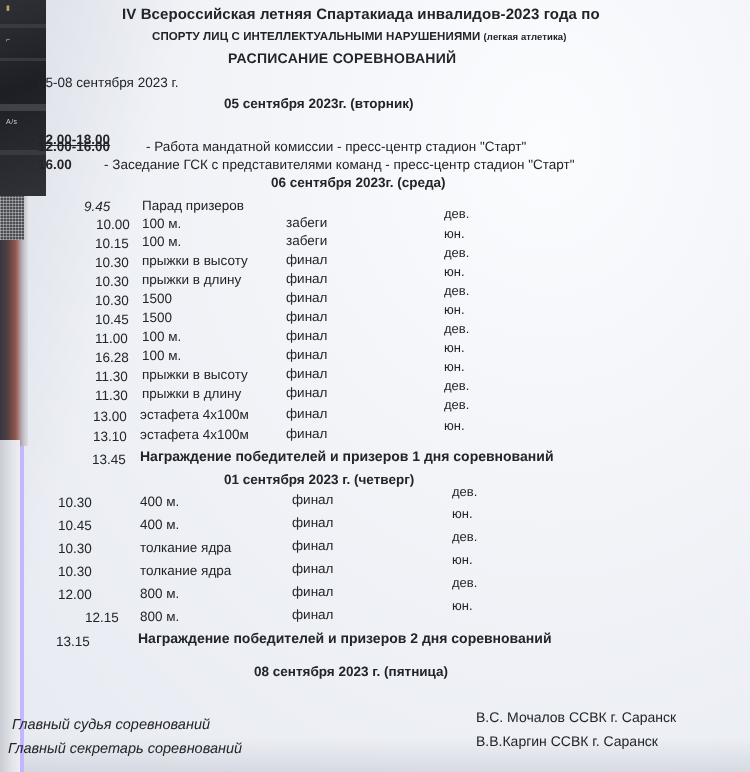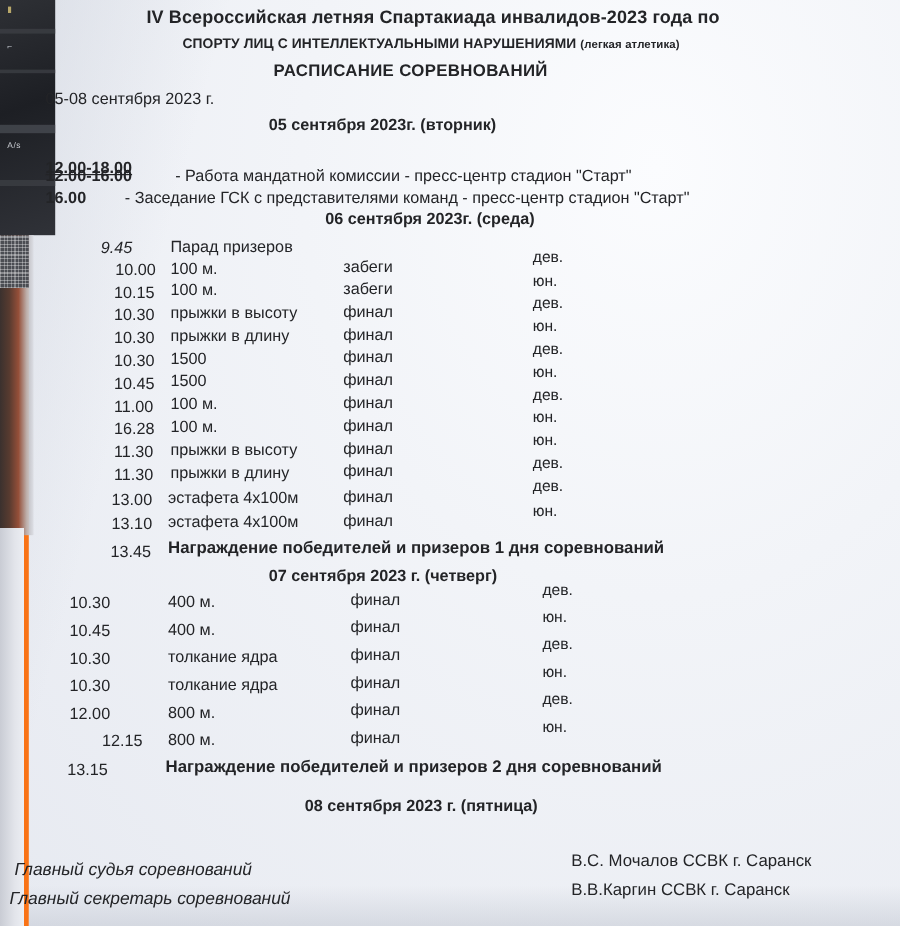--- a/index.html
+++ b/index.html
@@ -6,21 +6,21 @@
   html, body {
     margin: 0;
     padding: 0;
     background: #dfe2e8;
   }
   .page {
     position: relative;
     width: 750px;
     height: 772px;
     overflow: hidden;
-    background: #f97316;
+    background: #c4b5fd;
     font-family: "Liberation Sans", "DejaVu Sans", sans-serif;
     color: #232427;
   }
 
   
   .dark-corner {
     position: absolute;
     left: 0; top: 0;
     width: 46px; height: 196px;
     background: linear-gradient(160deg, #2e3035 0%, #1d1f24 45%, #303238 100%);
@@ -260,21 +260,21 @@
     <div class="abs cell-gender" style="left:444px; top:397px;">дев.</div>
 
     <div class="abs cell-time" style="left:93px;  top:429px;">13.10</div>
     <div class="abs cell-event" style="left:140px; top:427px;">эстафета 4х100м</div>
     <div class="abs cell-round" style="left:286px; top:426px;">финал</div>
     <div class="abs cell-gender" style="left:444px; top:418px;">юн.</div>
 
     <div class="abs cell-time" style="left:92px; top:452px;">13.45</div>
     <div class="abs award-text" style="left:140px; top:448px;">Награждение победителей и призеров 1 дня соревнований</div>
 
-    <div class="abs day-heading" style="left:224px; top:472px;">07 сентября 2023 г. (четверг)</div>
+    <div class="abs day-heading" style="left:224px; top:472px;">01 сентября 2023 г. (четверг)</div>
 
     <div class="abs cell-time" style="left:58px;  top:495px;">10.30</div>
     <div class="abs cell-event" style="left:140px; top:494px;">400 м.</div>
     <div class="abs cell-round" style="left:292px; top:492px;">финал</div>
     <div class="abs cell-gender" style="left:452px; top:484px;">дев.</div>
 
     <div class="abs cell-time" style="left:58px;  top:518px;">10.45</div>
     <div class="abs cell-event" style="left:140px; top:517px;">400 м.</div>
     <div class="abs cell-round" style="left:292px; top:515px;">финал</div>
     <div class="abs cell-gender" style="left:452px; top:506px;">юн.</div>

